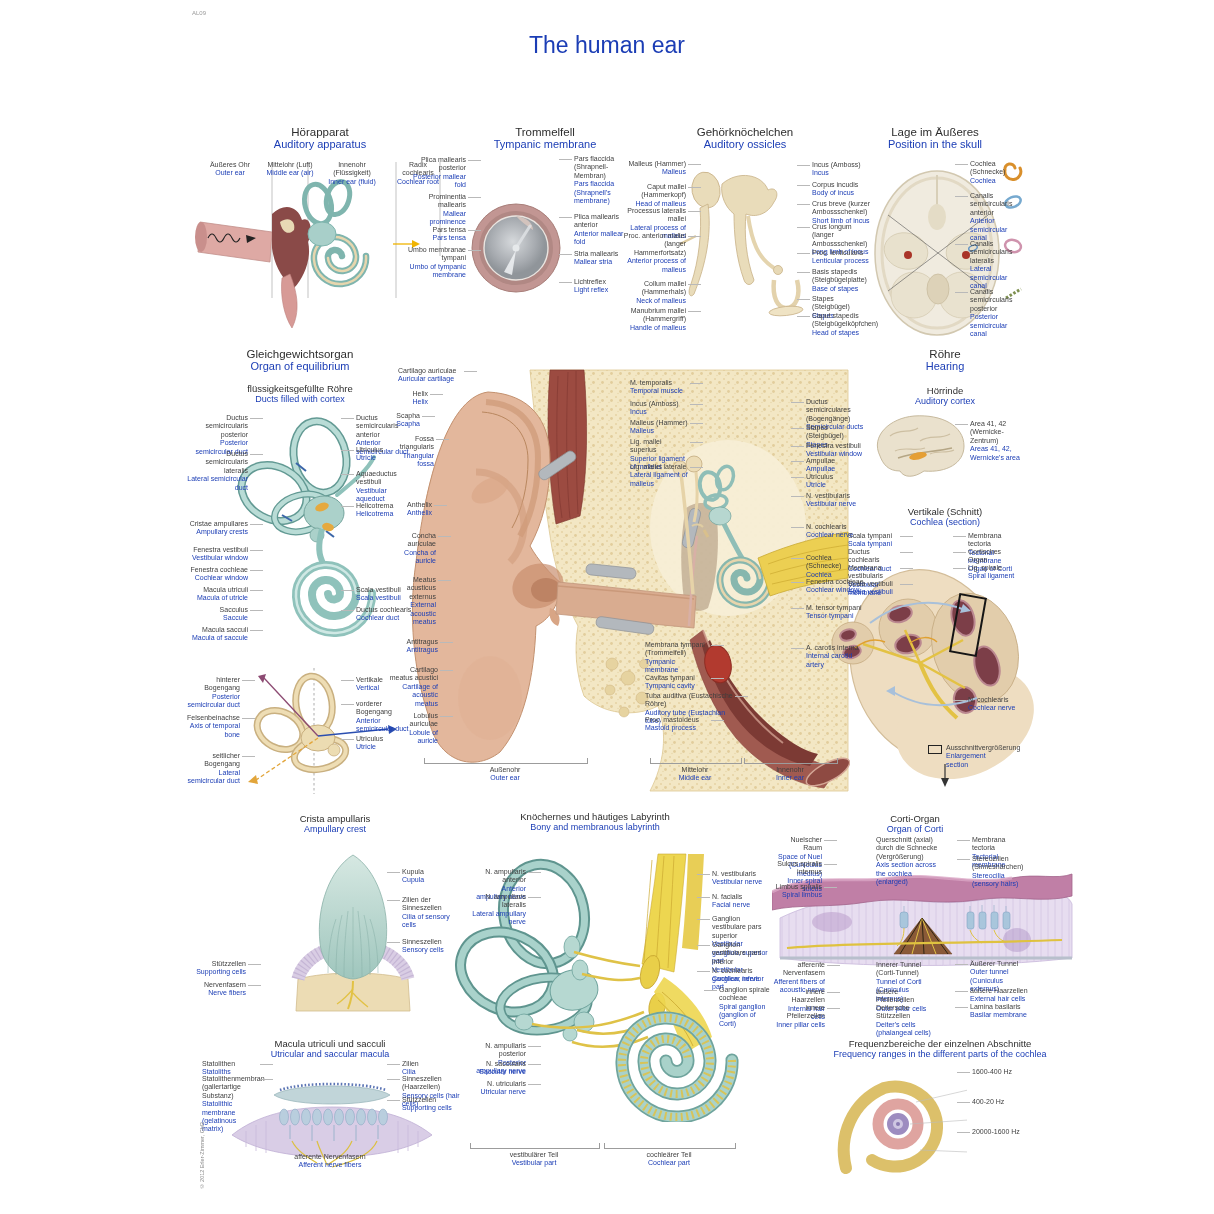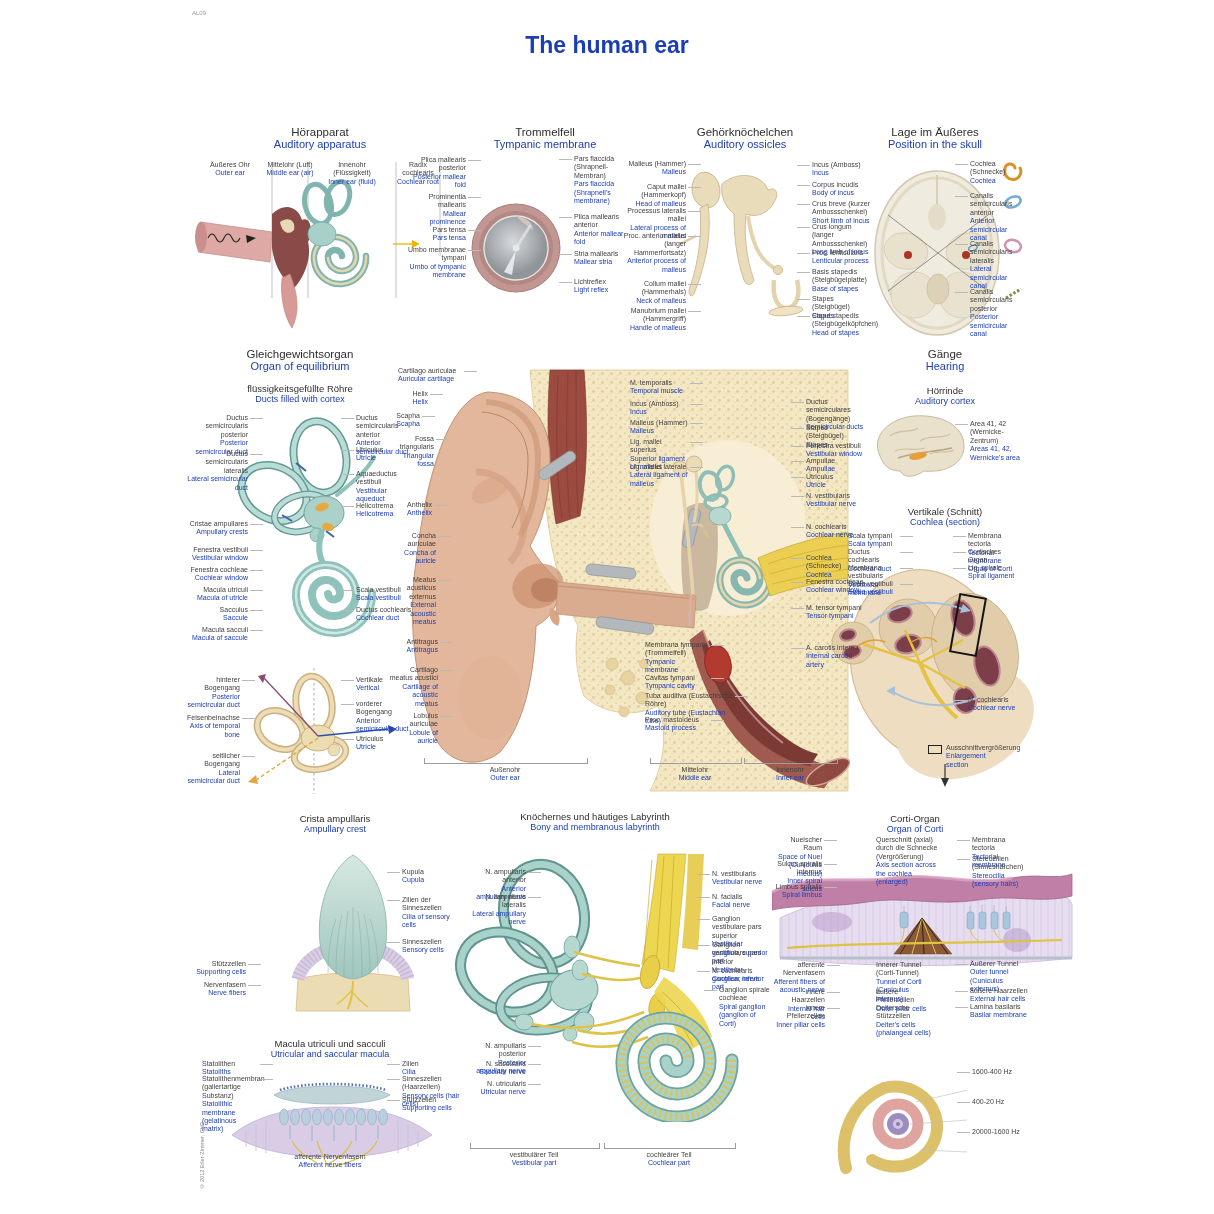--- a/index.html
+++ b/index.html
@@ -1,20 +1,20 @@
 <!DOCTYPE html>
 <html><head>
 <meta charset="utf-8">
 <style>
   html,body{margin:0;padding:0;background:#fff;font-family:"Liberation Sans","DejaVu Sans",sans-serif;}
   #poster{position:relative;width:1214px;height:1214px;background:#fff;overflow:hidden;}
   :root{--bl:#1b3db5;--de:#3f3f3f;}
   .ttl{position:absolute;left:0;right:0;top:30px;text-align:center;}
   .ttl h1{margin:0;font-size:44px;font-weight:500;color:#1a1a1a;letter-spacing:-.5px;}
-  .ttl .sub{font-size:23px;color:var(--bl);margin-top:2px;font-weight:bold;}
+  .ttl .sub{font-size:23px;color:var(--bl);margin-top:2px;}
   .hd{position:absolute;text-align:center;}
   .hd i{display:block;font-style:normal;font-size:11.5px;color:#2d2d2d;}
   .hd b{display:block;font-weight:400;font-size:11px;color:var(--bl);}
   .hd.sm i{font-size:9.5px;} .hd.sm b{font-size:9px;}
   .lb{position:absolute;font-size:7px;line-height:1.2;}
   .lb i{display:block;font-style:normal;color:var(--de);}
   .lb b{display:block;font-weight:400;color:var(--bl);}
   .lb.r{text-align:right;} .lb.c{text-align:center;}
   .dr::after{content:"";position:absolute;left:calc(100% + 2px);top:4px;width:13px;height:1px;background:#b9b9b9;}
   .dl::before{content:"";position:absolute;right:calc(100% + 2px);top:4px;width:13px;height:1px;background:#b9b9b9;}
@@ -458,21 +458,21 @@
     </div>
   <div class="hd" style="left:220px;top:348px;width:160px">
       <i>Gleichgewichtsorgan</i>
       <b>Organ of equilibrium</b>
     </div>
   <div class="hd sm" style="left:220px;top:383px;width:160px">
       <i>flüssigkeitsgefüllte Röhre</i>
       <b>Ducts filled with cortex</b>
     </div>
   <div class="hd" style="left:865px;top:348px;width:160px">
-      <i>Gänge</i>
+      <i>Röhre</i>
       <b>Hearing</b>
     </div>
   <div class="hd sm" style="left:865px;top:385px;width:160px">
       <i>Hörrinde</i>
       <b>Auditory cortex</b>
     </div>
   <div class="hd sm" style="left:855px;top:506px;width:180px">
       <i>Vertikale (Schnitt)</i>
       <b>Cochlea (section)</b>
     </div>
@@ -484,20 +484,24 @@
       <i>Macula utriculi und sacculi</i>
       <b>Utricular and saccular macula</b>
     </div>
   <div class="hd sm" style="left:470px;top:811px;width:250px">
       <i>Knöchernes und häutiges Labyrinth</i>
       <b>Bony and membranous labyrinth</b>
     </div>
   <div class="hd sm" style="left:825px;top:813px;width:180px">
       <i>Corti-Organ</i>
       <b>Organ of Corti</b>
+    </div>
+  <div class="hd sm" style="left:780px;top:1038px;width:320px">
+      <i>Frequenzbereiche der einzelnen Abschnitte</i>
+      <b>Frequency ranges in the different parts of the cochlea</b>
     </div>
 
   <div class="lb c" style="left:204px;top:161px;width:52px">
       <i>Äußeres Ohr</i>
       <b>Outer ear</b>
     </div>
   <div class="lb c" style="left:264px;top:161px;width:52px">
       <i>Mittelohr (Luft)</i>
       <b>Middle ear (air)</b>
     </div>

